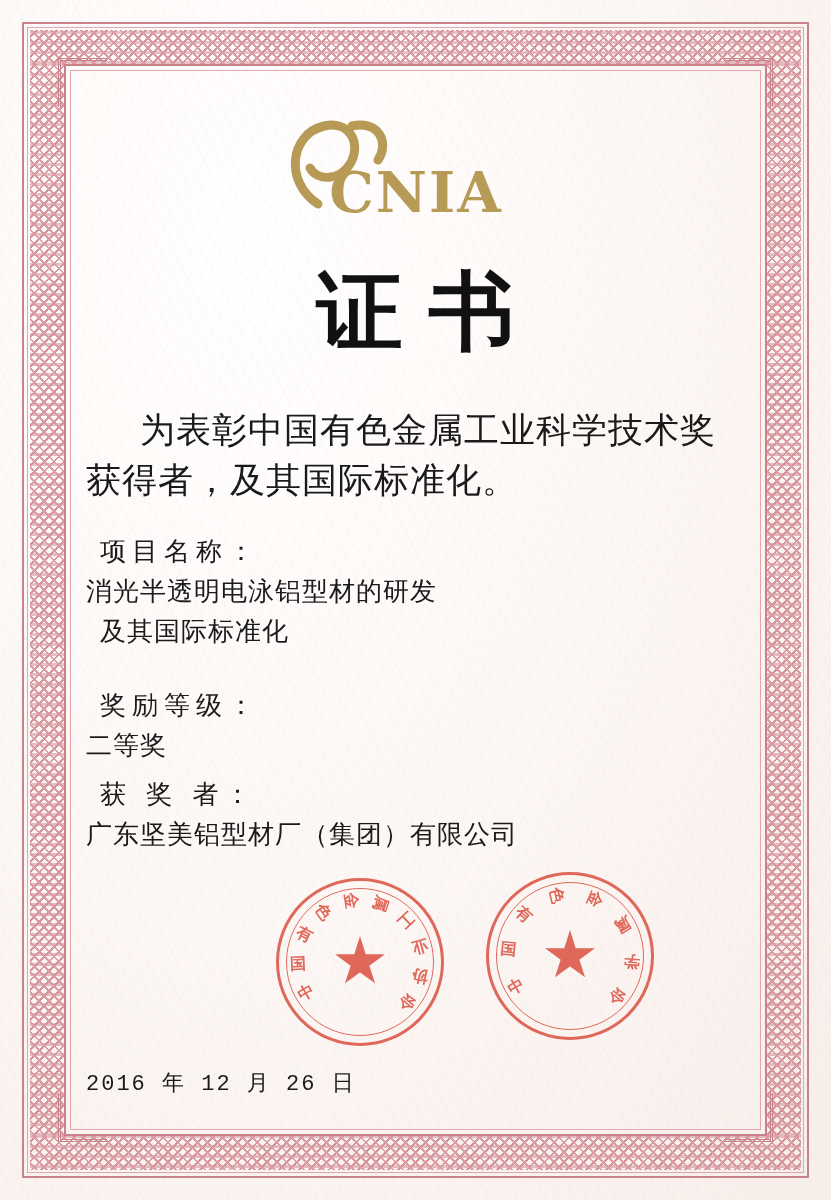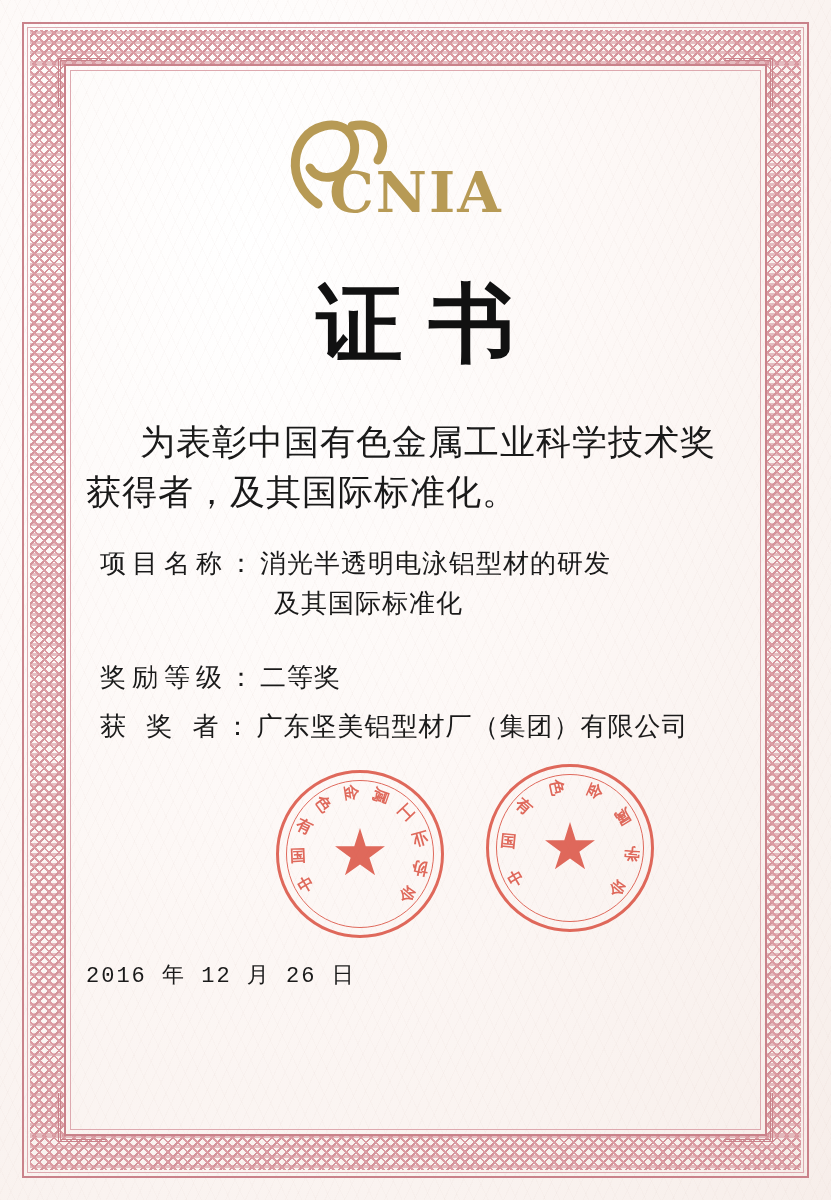--- a/index.html
+++ b/index.html
@@ -105,21 +105,21 @@
     margin-top: 6px;
   }
 
   .zhengshu {
     text-align: center;
     font-family: "DejaVu Serif", "Liberation Serif", serif;
     font-size: 86px;
     font-weight: bold;
     letter-spacing: 26px;
     color: #111111;
-    margin-top: 18px;
+    margin-top: 6px;
     text-indent: 26px;
   }
 
   .body-text {
     margin-top: 34px;
     font-family: "DejaVu Serif", "Liberation Serif", serif;
     font-size: 35px;
     line-height: 50px;
     color: #1a1a1a;
     letter-spacing: 1px;
@@ -127,20 +127,21 @@
   .body-text .line1 { text-indent: 54px; }
 
   .field-row {
     display: flex;
     align-items: flex-start;
     margin-top: 26px;
     font-family: "DejaVu Serif", "Liberation Serif", serif;
     font-size: 26px;
     color: #1a1a1a;
     line-height: 40px;
+    flex-direction: column;
   }
   .field-label {
     white-space: nowrap;
     letter-spacing: 6px;
     padding-left: 14px;
   }
   .field-value {
     letter-spacing: 1px;
   }
   .field-value .sub { display: block; text-indent: 14px; }

